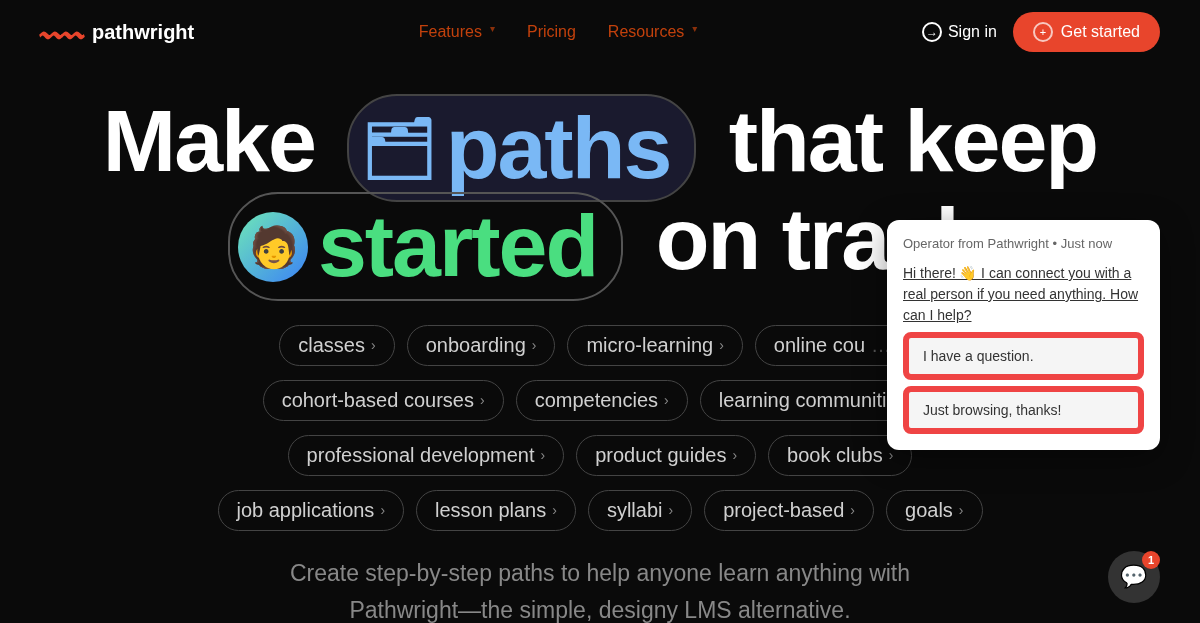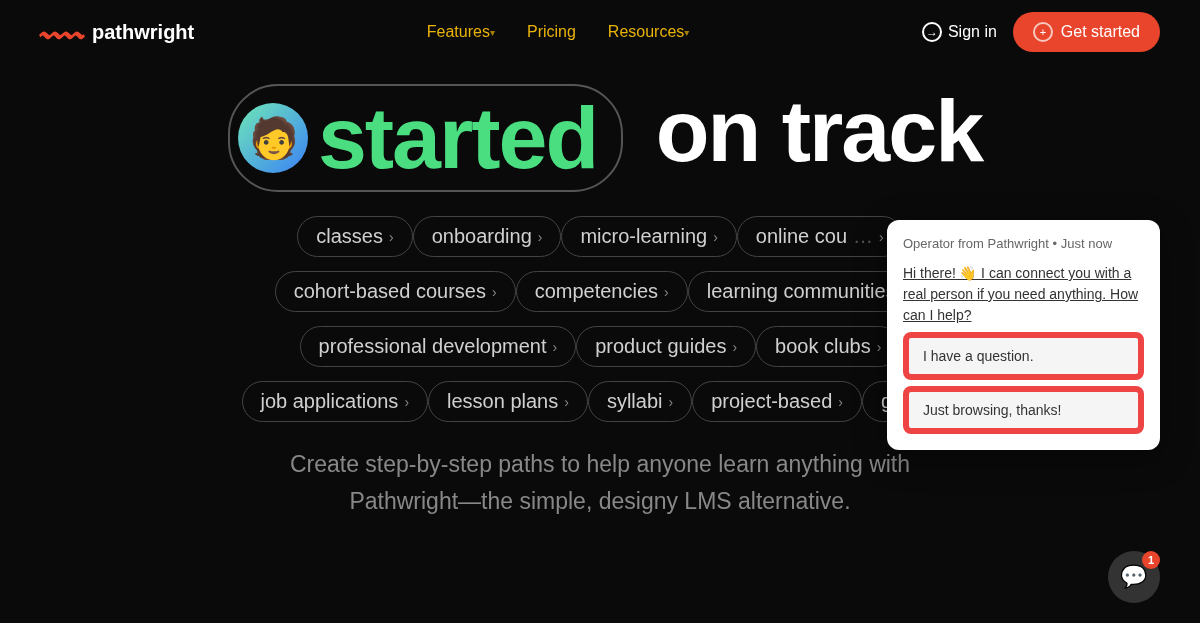--- a/index.html
+++ b/index.html
@@ -34,26 +34,25 @@
     .logo-icon {
       color: #e8452c;
       font-size: 22px;
     }
     .nav-center {
       display: flex;
       align-items: center;
       gap: 32px;
     }
     .nav-link {
-      color: #eab308;
+      color: #c2410c;
       font-size: 16px;
       text-decoration: none;
       display: flex;
-      align-items: center;
-      gap: 0;
+      gap: 8px;
       cursor: pointer;
     }
     .nav-link .chevron {
       font-size: 10px;
       opacity: 0.7;
     }
     .nav-right {
       display: flex;
       align-items: center;
       gap: 16px;
@@ -161,20 +160,21 @@
     
     .tags-section {
       margin-top: 24px;
       display: flex;
       flex-direction: column;
       gap: 14px;
       align-items: center;
     }
     .tags-row {
       display: flex;
+      gap: 12px;
       flex-wrap: nowrap;
     }
     .tag-pill {
       background: transparent;
       border: 1.5px solid #444;
       border-radius: 24px;
       color: #d0d0d0;
       font-size: 20px;
       font-weight: 500;
       padding: 8px 18px;
@@ -300,20 +300,28 @@
       <span>Sign in</span>
     </button>
     <button class="get-started-btn">
       <span class="get-started-icon">+</span>
       <span>Get started</span>
     </button>
   </div>
 </nav>
 
 <section class="hero">
+  <div class="hero-title">
+    <span>Make</span>
+    <span class="paths-pill">
+      <span class="paths-emoji">🗂</span>
+      <span>paths</span>
+    </span>
+    <span>that keep</span>
+  </div>
   <div class="hero-title" style="margin-top: -10px;">
     <span class="everyone-pill">
       <span class="everyone-avatar">🧑</span>
       <span>started</span>
     </span>
     <span>on track</span>
   </div>
 
   <div class="tags-section">
     <div class="tags-row">

